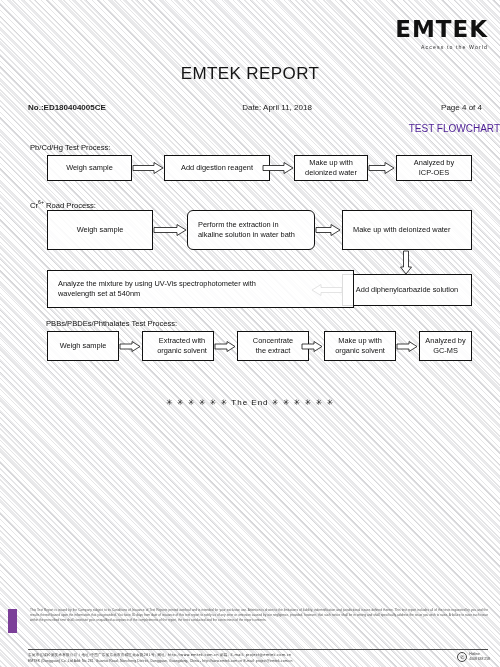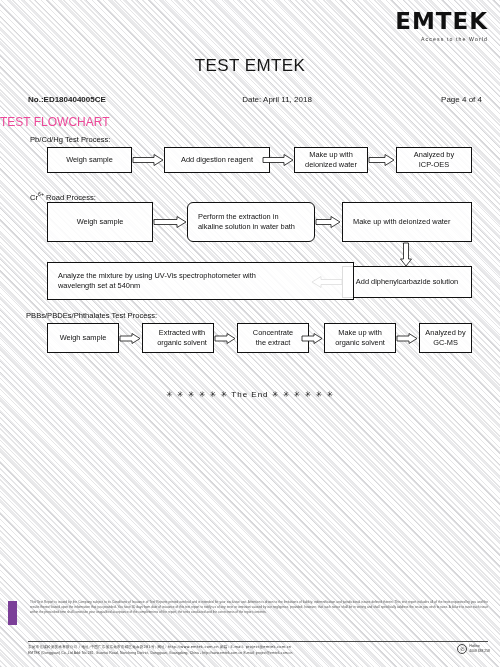--- a/index.html
+++ b/index.html
@@ -27,21 +27,21 @@
         rgba(255,255,255,0) 2px,
         rgba(255,255,255,0) 9px),
       repeating-linear-gradient(135deg,
         rgba(255,255,255,0.85) 0px,
         rgba(255,255,255,0.85) 10px,
         rgba(255,255,255,0) 10px,
         rgba(255,255,255,0) 34px);
     pointer-events:none;
     z-index:0;
   }
-  #page{position:absolute;inset:0;z-index:2;}
+  #page{position:absolute;inset:0;z-index:2;margin-top:8px;}
 
   
   .logo-wrap{position:absolute;left:370px;top:10px;text-align:right;width:118px;}
   .logo-mark{
     font-family:"DejaVu Sans", sans-serif;
     font-size:23px;font-weight:bold;letter-spacing:1px;
     color:#111;line-height:1;
   }
   .logo-tag{
     font-size:5.2px;letter-spacing:1.1px;color:#333;margin-top:3px;
@@ -54,21 +54,21 @@
   }
   .meta-row{
     position:absolute;left:28px;right:18px;top:95px;
     display:flex;justify-content:space-between;font-size:8px;color:#222;
   }
   .meta-no{width:160px;text-align:left;font-weight:bold;}
   .meta-date{flex:1;text-align:center;padding-right:26px;}
   .meta-page{width:90px;text-align:right;}
   .section-title{
     position:absolute;left:0;right:0;top:115px;
-    text-align:left;font-size:12px;color:#ec4899;
+    text-align:right;font-size:10px;color:#4c1d95;
   }
 
   
   .proc-label{position:absolute;font-size:7.6px;color:#111;}
   .box{
     position:absolute;
     border:1px solid #111;
     background:rgba(255,255,255,0.86);
     box-sizing:border-box;
     display:flex;align-items:center;
@@ -121,21 +121,21 @@
 
 <div id="watermark"></div>
 
 <div id="page">
 
   <div class="logo-wrap">
     <div class="logo-mark">EMTEK</div>
     <div class="logo-tag">Access to the World</div>
   </div>
 
-  <div class="doc-title">TEST EMTEK</div>
+  <div class="doc-title">EMTEK REPORT</div>
 
   <div class="meta-row">
     <div class="meta-no">No.:ED180404005CE</div>
     <div class="meta-date">Date: April 11, 2018</div>
     <div class="meta-page">Page 4 of  4</div>
   </div>
 
   <div class="section-title">TEST FLOWCHART</div>
 
   <div class="proc-label" style="left:30px;top:135px;">Pb/Cd/Hg Test Process:</div>
@@ -207,21 +207,21 @@
   <div class="arrow-l" style="left:312px;top:276px;">
     <svg width="30" height="12" viewBox="0 0 30 12">
         <path d="M30 3.5 H9 V0.5 L0 6 L9 11.5 V8.5 H30 Z" fill="#fff" stroke="#111" stroke-width="0.8"></path>
       </svg>
   </div>
   <div class="box l" style="left:47px;top:262px;width:307px;height:38px;white-space:pre-line;">
     <span>Analyze the mixture by using UV-Vis spectrophotometer with
 wavelength set at 540nm</span>
   </div>
 
-  <div class="proc-label" style="left:26px;top:311px;">PBBs/PBDEs/Phthalates Test Process:</div>
+  <div class="proc-label" style="left:46px;top:311px;">PBBs/PBDEs/Phthalates Test Process:</div>
 
   <div class="box c" style="left:47px;top:323px;width:72px;height:30px;">
     <span>Weigh sample</span>
   </div>
   <div class="arrow-r" style="left:120px;top:333px;">
     <svg width="21" height="11" viewBox="0 0 21 11">
         <path d="M0 3 H12 V0.5 L20 5.5 L12 10.5 V8 H0 Z" fill="#fff" stroke="#111" stroke-width="0.8"></path>
       </svg>
   </div>
   <div class="box c" style="left:142px;top:323px;width:72px;height:30px;white-space:pre-line;padding-left:8px;">

